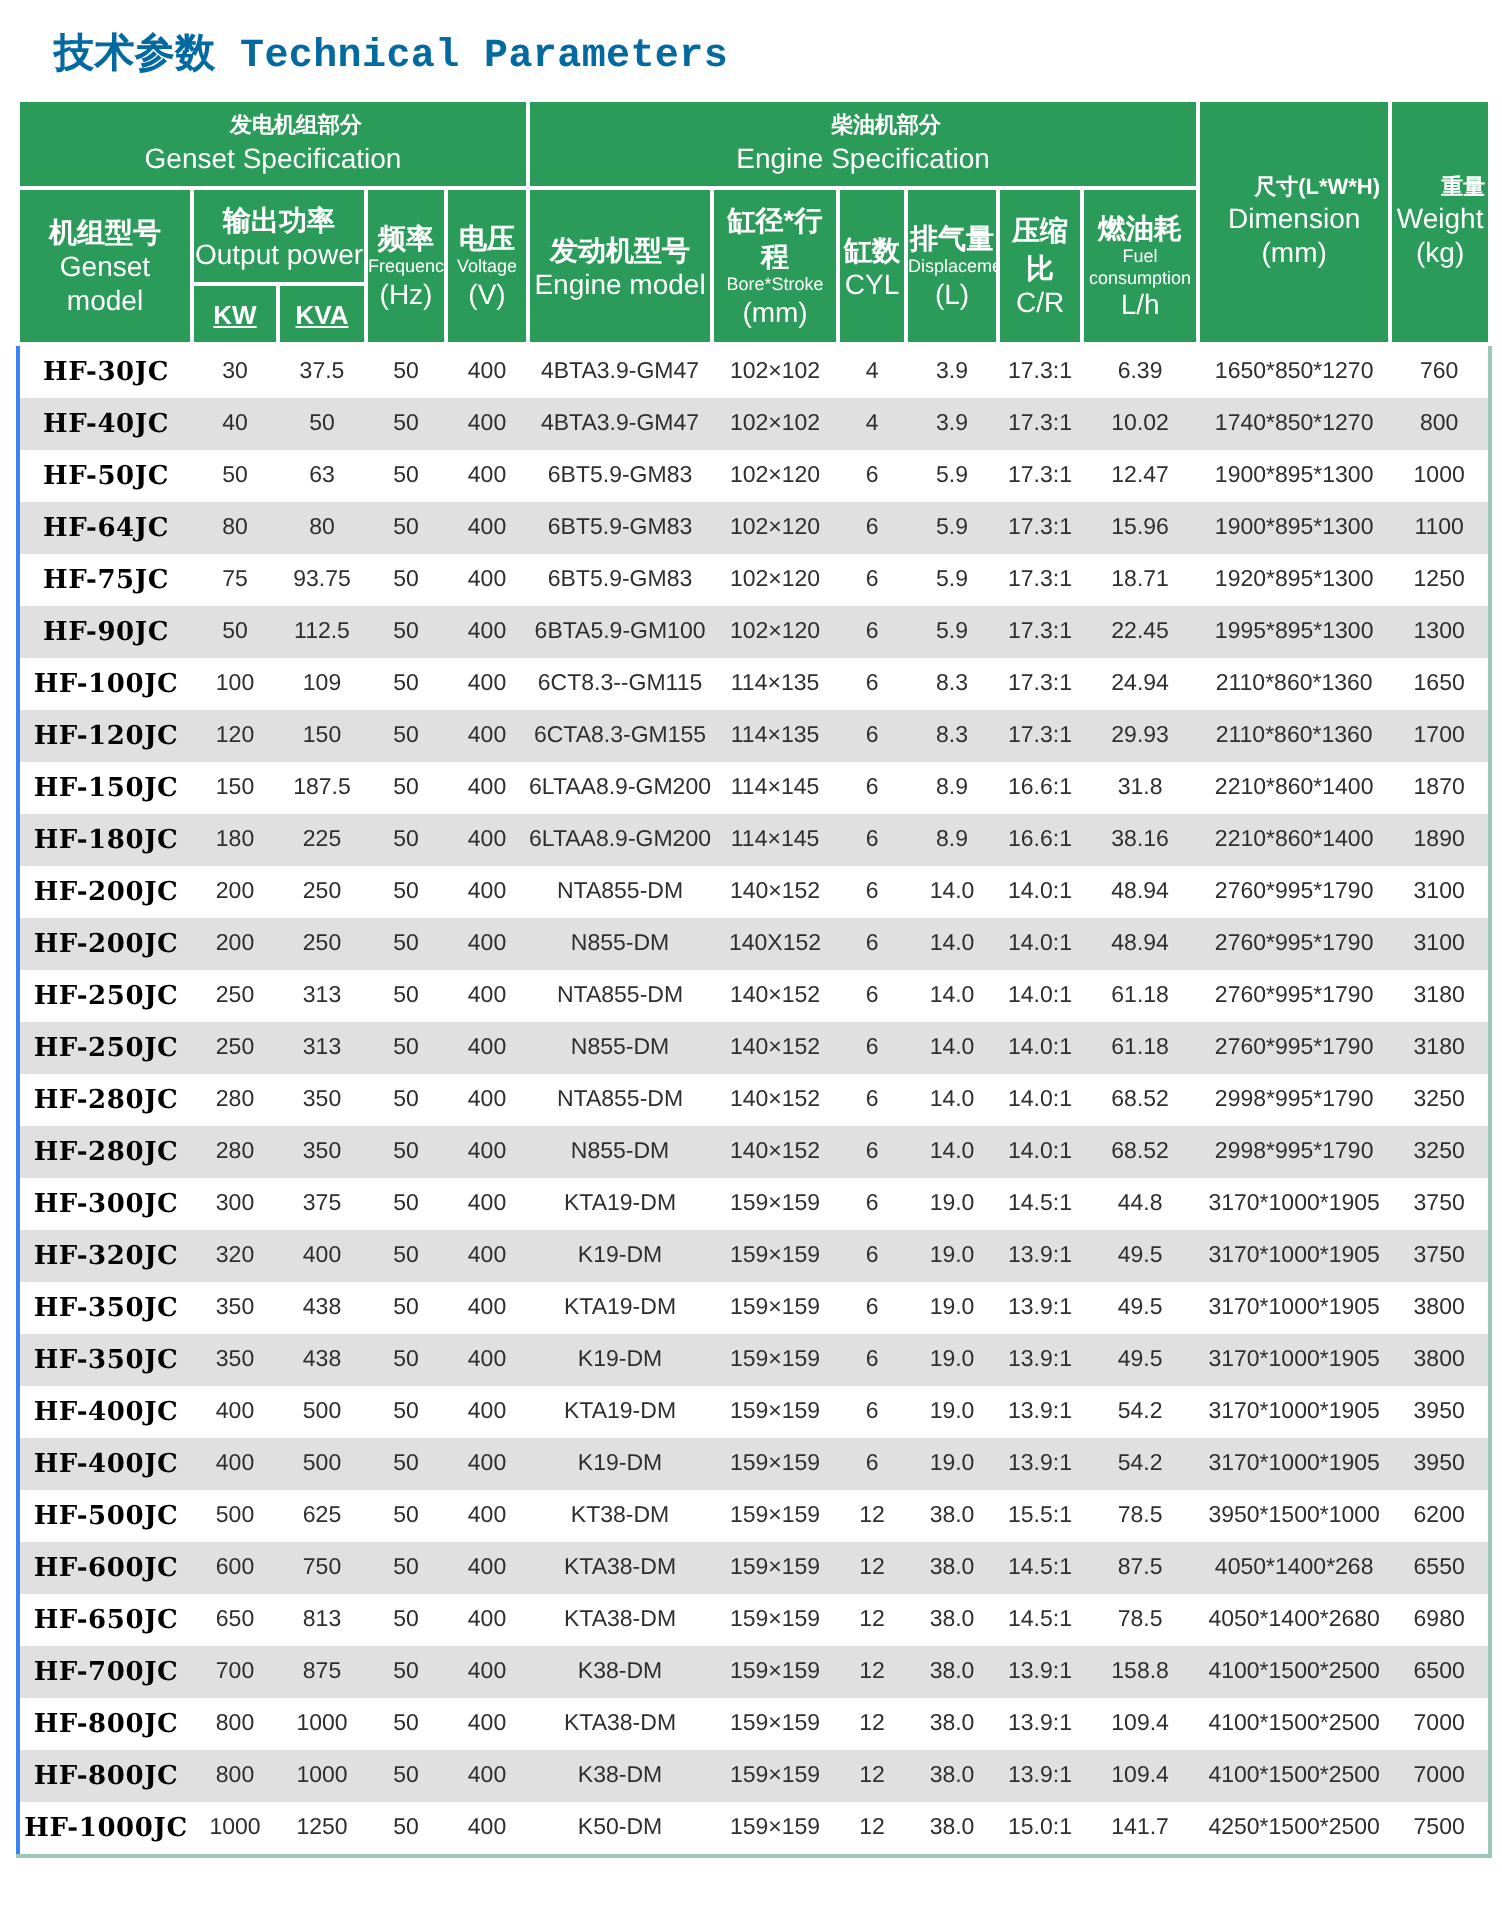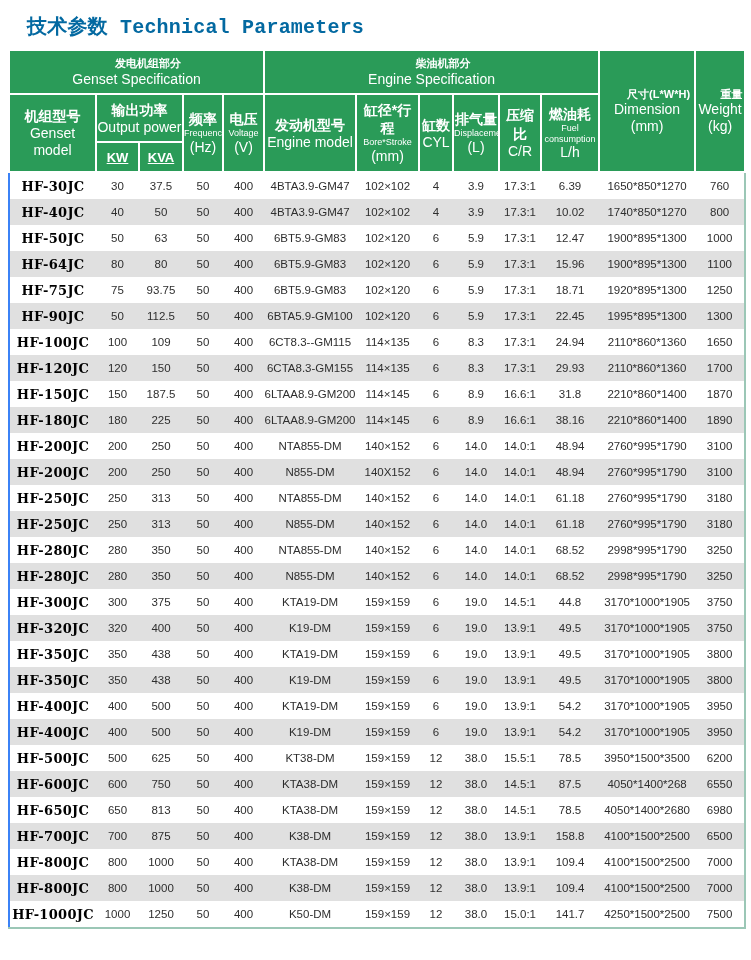--- a/index.html
+++ b/index.html
@@ -477,21 +477,21 @@
         <td>500</td>
         <td>625</td>
         <td>50</td>
         <td>400</td>
         <td>KT38-DM</td>
         <td>159×159</td>
         <td>12</td>
         <td>38.0</td>
         <td>15.5:1</td>
         <td>78.5</td>
-        <td>3950*1500*3500</td>
+        <td>3950*1500*1000</td>
         <td>6200</td>
       </tr>
       <tr>
         <td class="model">HF-600JC</td>
         <td>600</td>
         <td>750</td>
         <td>50</td>
         <td>400</td>
         <td>KTA38-DM</td>
         <td>159×159</td>

